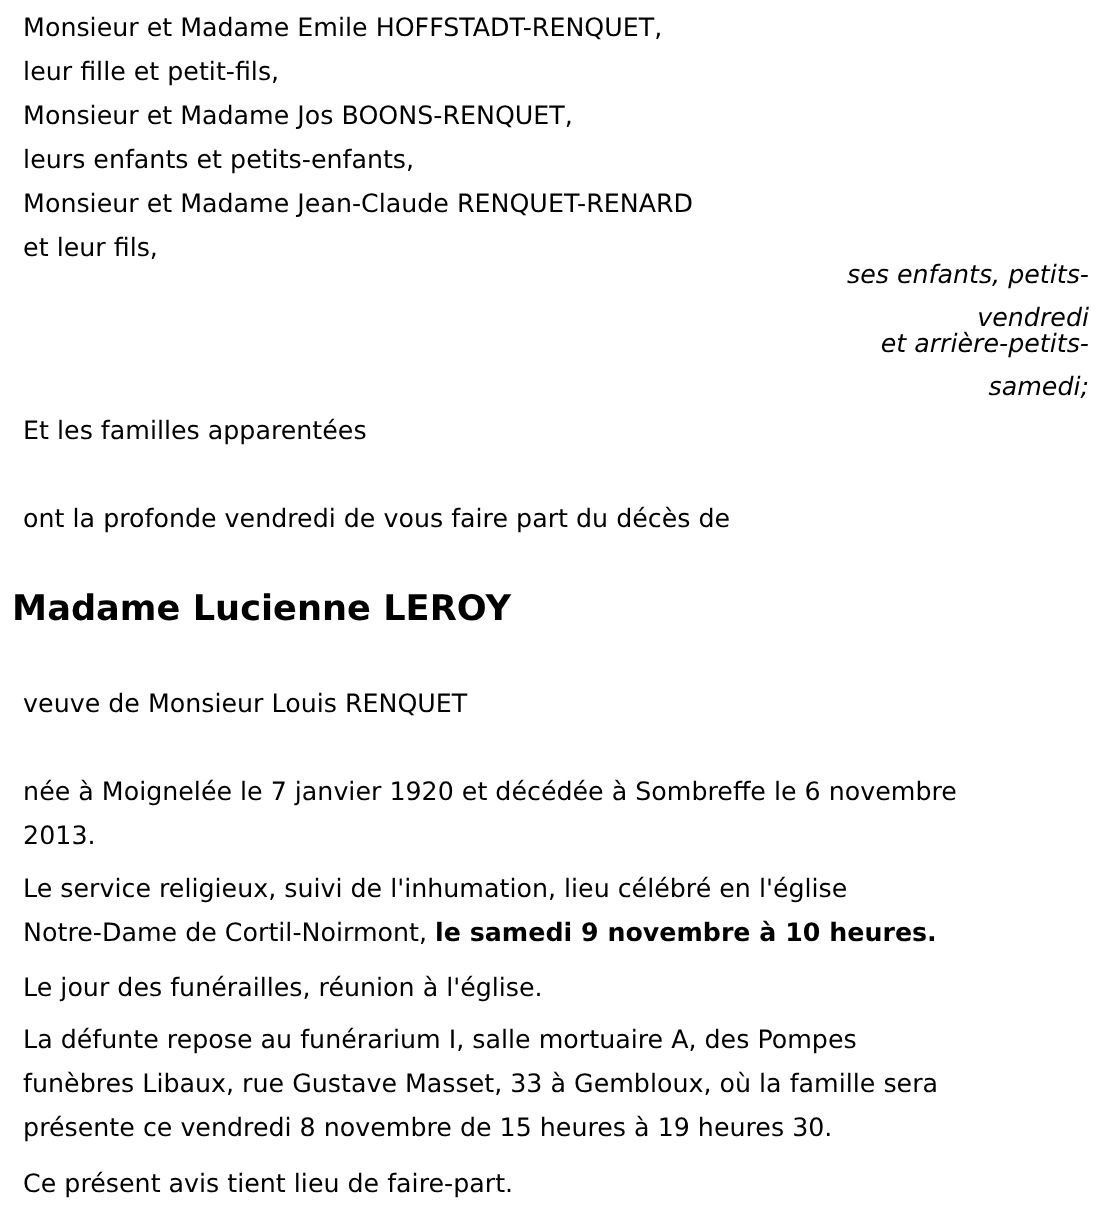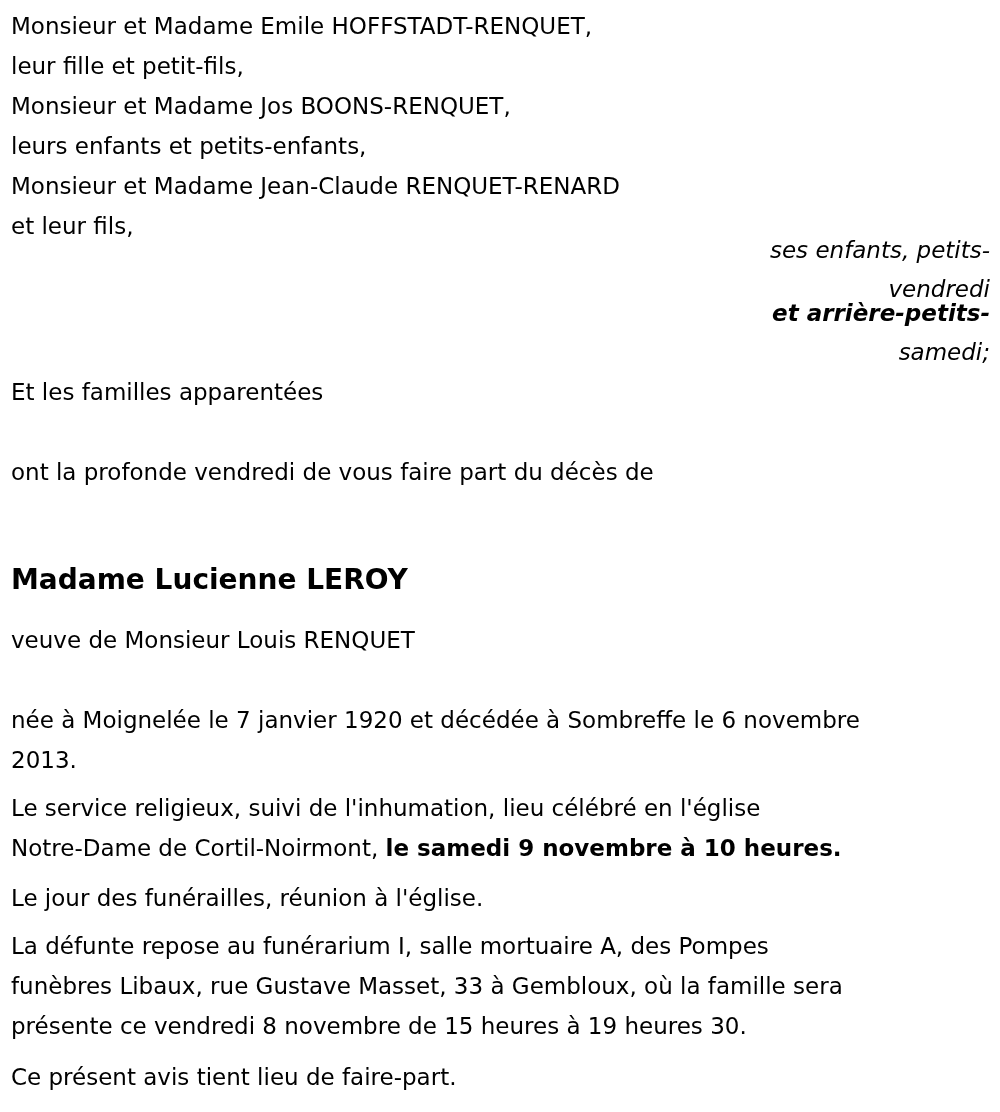--- a/index.html
+++ b/index.html
@@ -11,62 +11,61 @@
       width: 1000px;
       height: 1112px;
       position: relative;
       overflow: hidden;
       color: #000000;
       font-family: "DejaVu Sans", sans-serif;
       font-size: 23px;
     }
     .line {
       position: absolute;
-      left: 11px;
+      left: 21px;
       white-space: nowrap;
       line-height: 40px;
       height: 40px;
       text-align: center;
     }
     .right {
       position: absolute;
       right: 10px;
       font-style: italic;
       white-space: nowrap;
       text-align: right;
       line-height: 30px;
       height: 30px;
     }
     .heading {
       position: absolute;
       left: 11px;
       font-weight: bold;
-      font-size: 28px;
+      font-size: 32px;
       line-height: 50px;
       height: 50px;
       white-space: nowrap;
-      margin-top: 27px;
     }
     .bold { font-weight: bold; }
   </style>
 </head>
 <body>
 
 <div>
 
   <div class="line" style="top:6px;">Monsieur et Madame Emile HOFFSTADT-RENQUET,</div>
   <div class="line" style="top:46px;">leur fille et petit-fils,</div>
   <div class="line" style="top:86px;">Monsieur et Madame Jos BOONS-RENQUET,</div>
   <div class="line" style="top:126px;">leurs enfants et petits-enfants,</div>
   <div class="line" style="top:166px;">Monsieur et Madame Jean-Claude RENQUET-RENARD</div>
   <div class="line" style="top:206px;">et leur fils,</div>
 
   <div class="right" style="top:235px;">ses enfants, petits-</div>
   <div class="right" style="top:274px;">vendredi</div>
-  <div class="right" style="top:298px;font-weight:bold;">et arrière-petits-</div>
+  <div class="right" style="top:298px;">et arrière-petits-</div>
   <div class="right" style="top:337px;">samedi;</div>
 
   <div class="line" style="top:372px;">Et les familles apparentées</div>
 
   <div class="line" style="top:452px;">ont la profonde vendredi de vous faire part du décès de</div>
 
   <div class="heading" style="top:528px;">Madame Lucienne LEROY</div>
 
   <div class="line" style="top:620px;">veuve de Monsieur Louis RENQUET</div>
 

